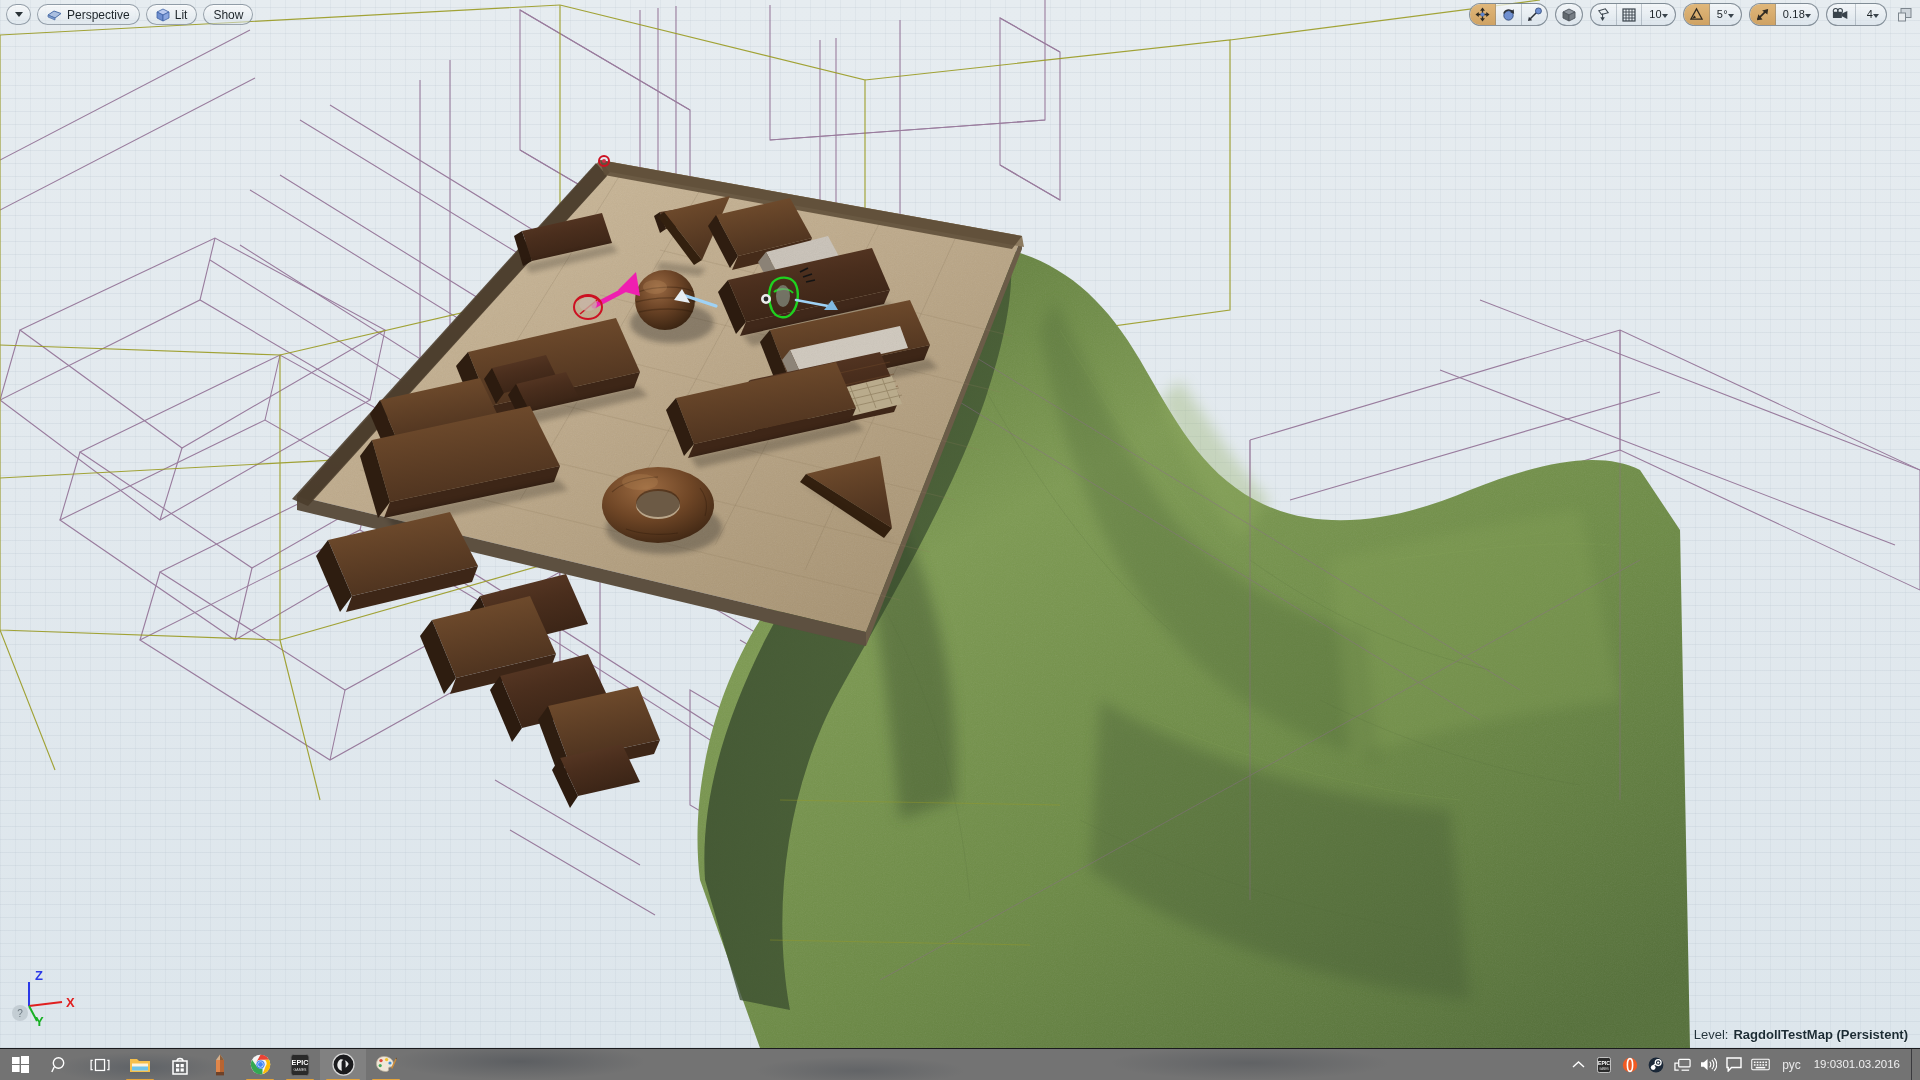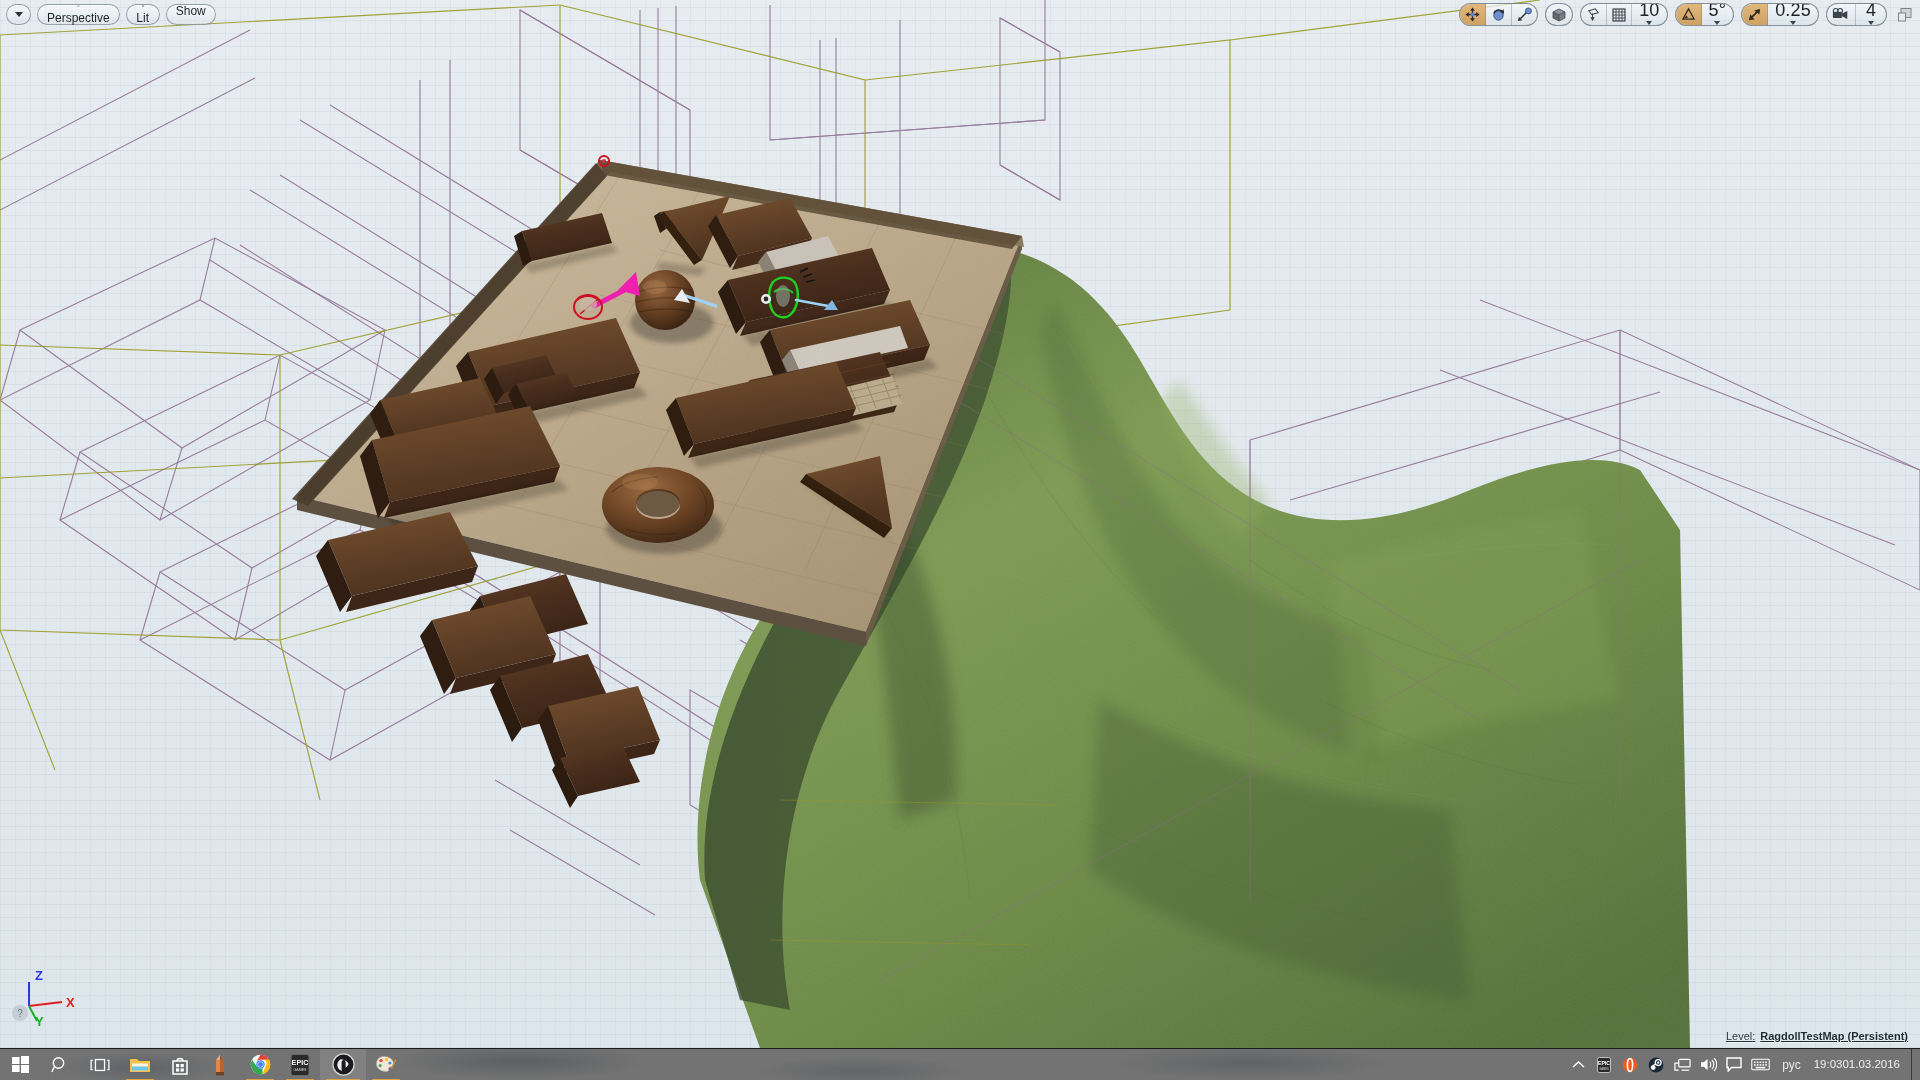--- a/index.html
+++ b/index.html
@@ -32,21 +32,20 @@
   #vp-tl { position:absolute; left:6px; top:4px; display:flex; align-items:center; gap:6px; z-index:40; }
   .vbtn {
     display:flex; align-items:center; gap:5px;
     height:21px; padding:0 9px;
     border:1px solid rgba(80,95,110,.55);
     border-radius:11px;
     background:linear-gradient(180deg, rgba(255,255,255,.62), rgba(216,226,234,.5));
     color:#1d2429; font-size:12px; line-height:1; white-space:nowrap;
     box-shadow:0 1px 1px rgba(255,255,255,.5) inset;
     cursor:pointer;
-    flex-direction:column;
   }
   .vbtn.caret { width:25px; padding:0; justify-content:center; }
   .tri-down { width:0;height:0;border-left:4px solid transparent;border-right:4px solid transparent;border-top:5px solid #2b3338; }
 
   
   #vp-tr { position:absolute; right:4px; top:3px; display:flex; align-items:center; gap:7px; z-index:40; }
   .grp {
     display:flex; align-items:stretch;
     height:23px;
     border:1px solid rgba(78,92,105,.65);
@@ -55,35 +54,34 @@
     overflow:hidden;
   }
   .gi {
     display:flex; align-items:center; justify-content:center;
     min-width:24px; padding:0 5px;
     border-right:1px solid rgba(100,115,128,.35);
     cursor:pointer; position:relative;
   }
   .gi:last-child { border-right:none; }
   .gi.on { background:linear-gradient(180deg,#e0b77a,#cfa263); }
-  .gi.num { font-size:18px; color:#1b2227; padding:0 7px; flex-direction:column; gap:0; line-height:1; min-width:30px;justify-content:flex-end; }
+  .gi.num { font-size:11px; color:#1b2227; padding:0 7px; gap:0; line-height:1; min-width:30px;justify-content:flex-end; }
   .gi.num .v { letter-spacing:.2px; }
   .gi.num .c { width:0;height:0;border-left:3px solid transparent;border-right:3px solid transparent;border-top:4px solid #3a444c; margin-top:2px; }
   .lone { display:flex;align-items:center;justify-content:center; width:22px;height:22px; cursor:pointer; }
 
   
   #axis { position:absolute; left:8px; bottom:20px; width:72px; height:62px; z-index:35; }
 
   
   #levellabel {
     position:absolute; right:12px; bottom:6px; z-index:35;
-    font-size:11px; color:#1b2b33;
+    font-size:13px; color:#1b2b33;
     text-shadow:0 1px 1px rgba(255,255,255,.55);
     white-space:nowrap;
-    text-decoration:underline;
   }
   #levellabel .k { opacity:.95; }
   #levellabel .v { font-weight:bold; margin-left:5px; }
 
   
   #taskbar {
     position:absolute; left:0; bottom:0; width:1920px; height:32px;
     background:#737373;
     display:flex; align-items:center;
     border-top:1px solid #1a1a1d;
@@ -661,21 +659,21 @@
 
       <div class="grp">
         <div class="gi on">
           <svg width="15" height="15" viewBox="0 0 16 16">
             <line x1="3" y1="13" x2="12.5" y2="3.5" stroke="#2f2a22" stroke-width="1.8"></line>
             <polygon points="14,2 13.2,8 7.6,3.6" fill="#2f2a22"></polygon>
             <polygon points="2,14 8,13.2 3.6,7.6" fill="#2f2a22"></polygon>
           </svg>
         </div>
         <div class="gi num">
-          <span class="v">0.25</span>
+          <span class="v">0.18</span>
           <span class="c"></span>
         </div>
       </div>
 
       <div class="grp">
         <div class="gi">
           <svg width="18" height="13" viewBox="0 0 20 14">
             <rect x="1" y="4" width="10" height="7" rx="1" fill="#3a444c"></rect>
             <polygon points="11,6 17,3 17,12 11,9" fill="#3a444c"></polygon>
             <circle cx="4" cy="3" r="2.6" fill="none" stroke="#3a444c" stroke-width="1.2"></circle>

